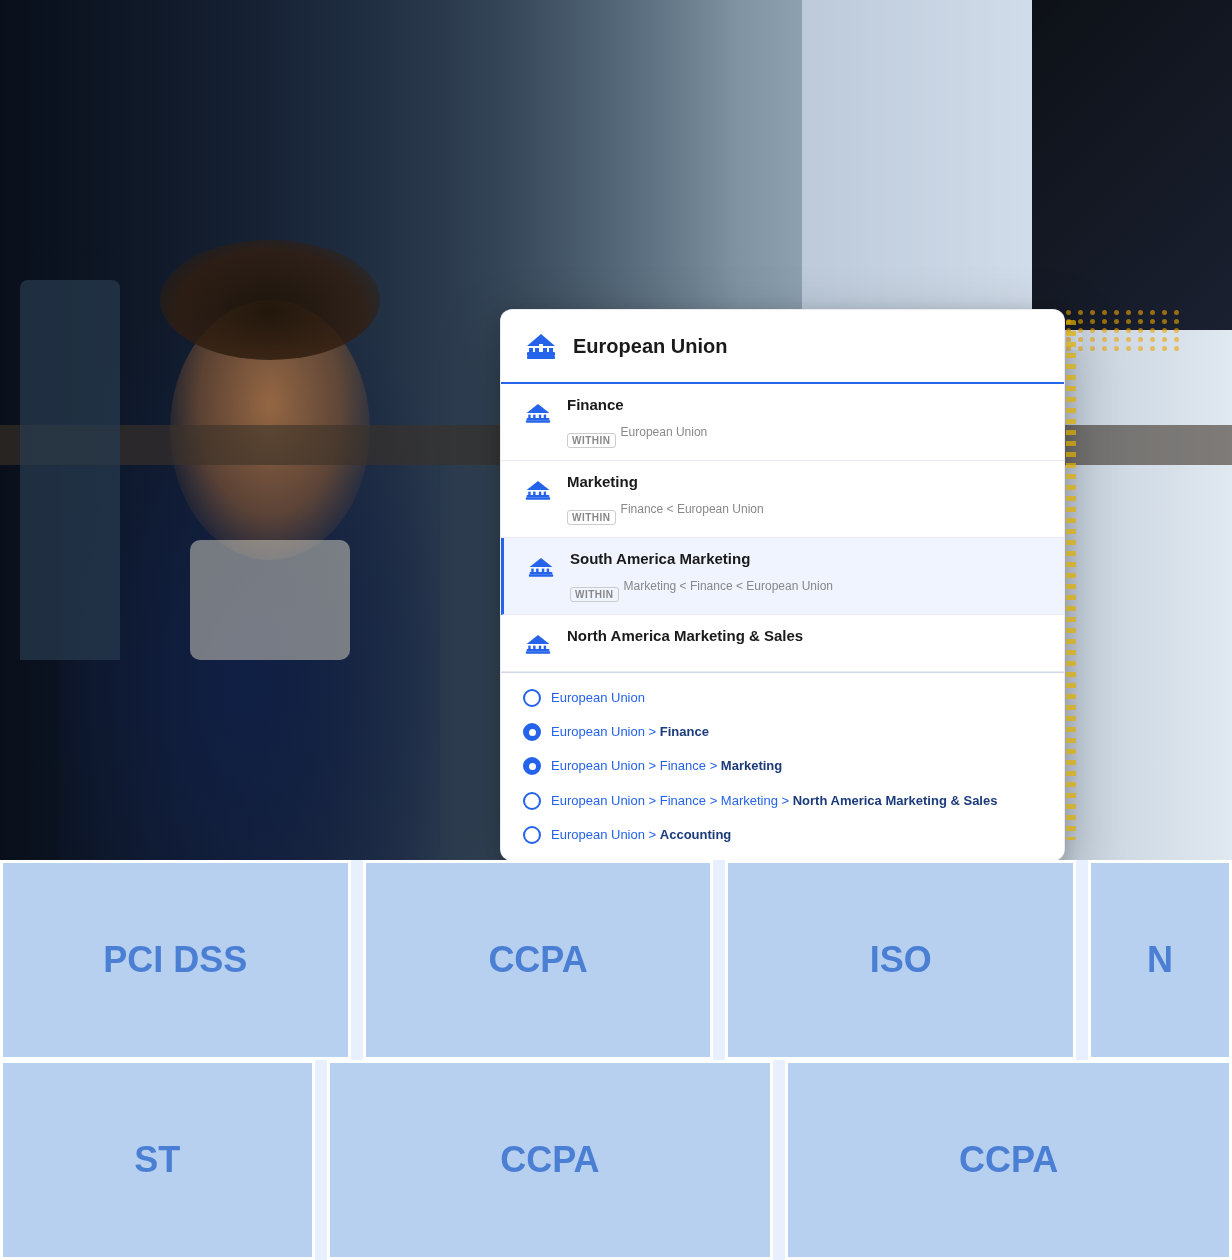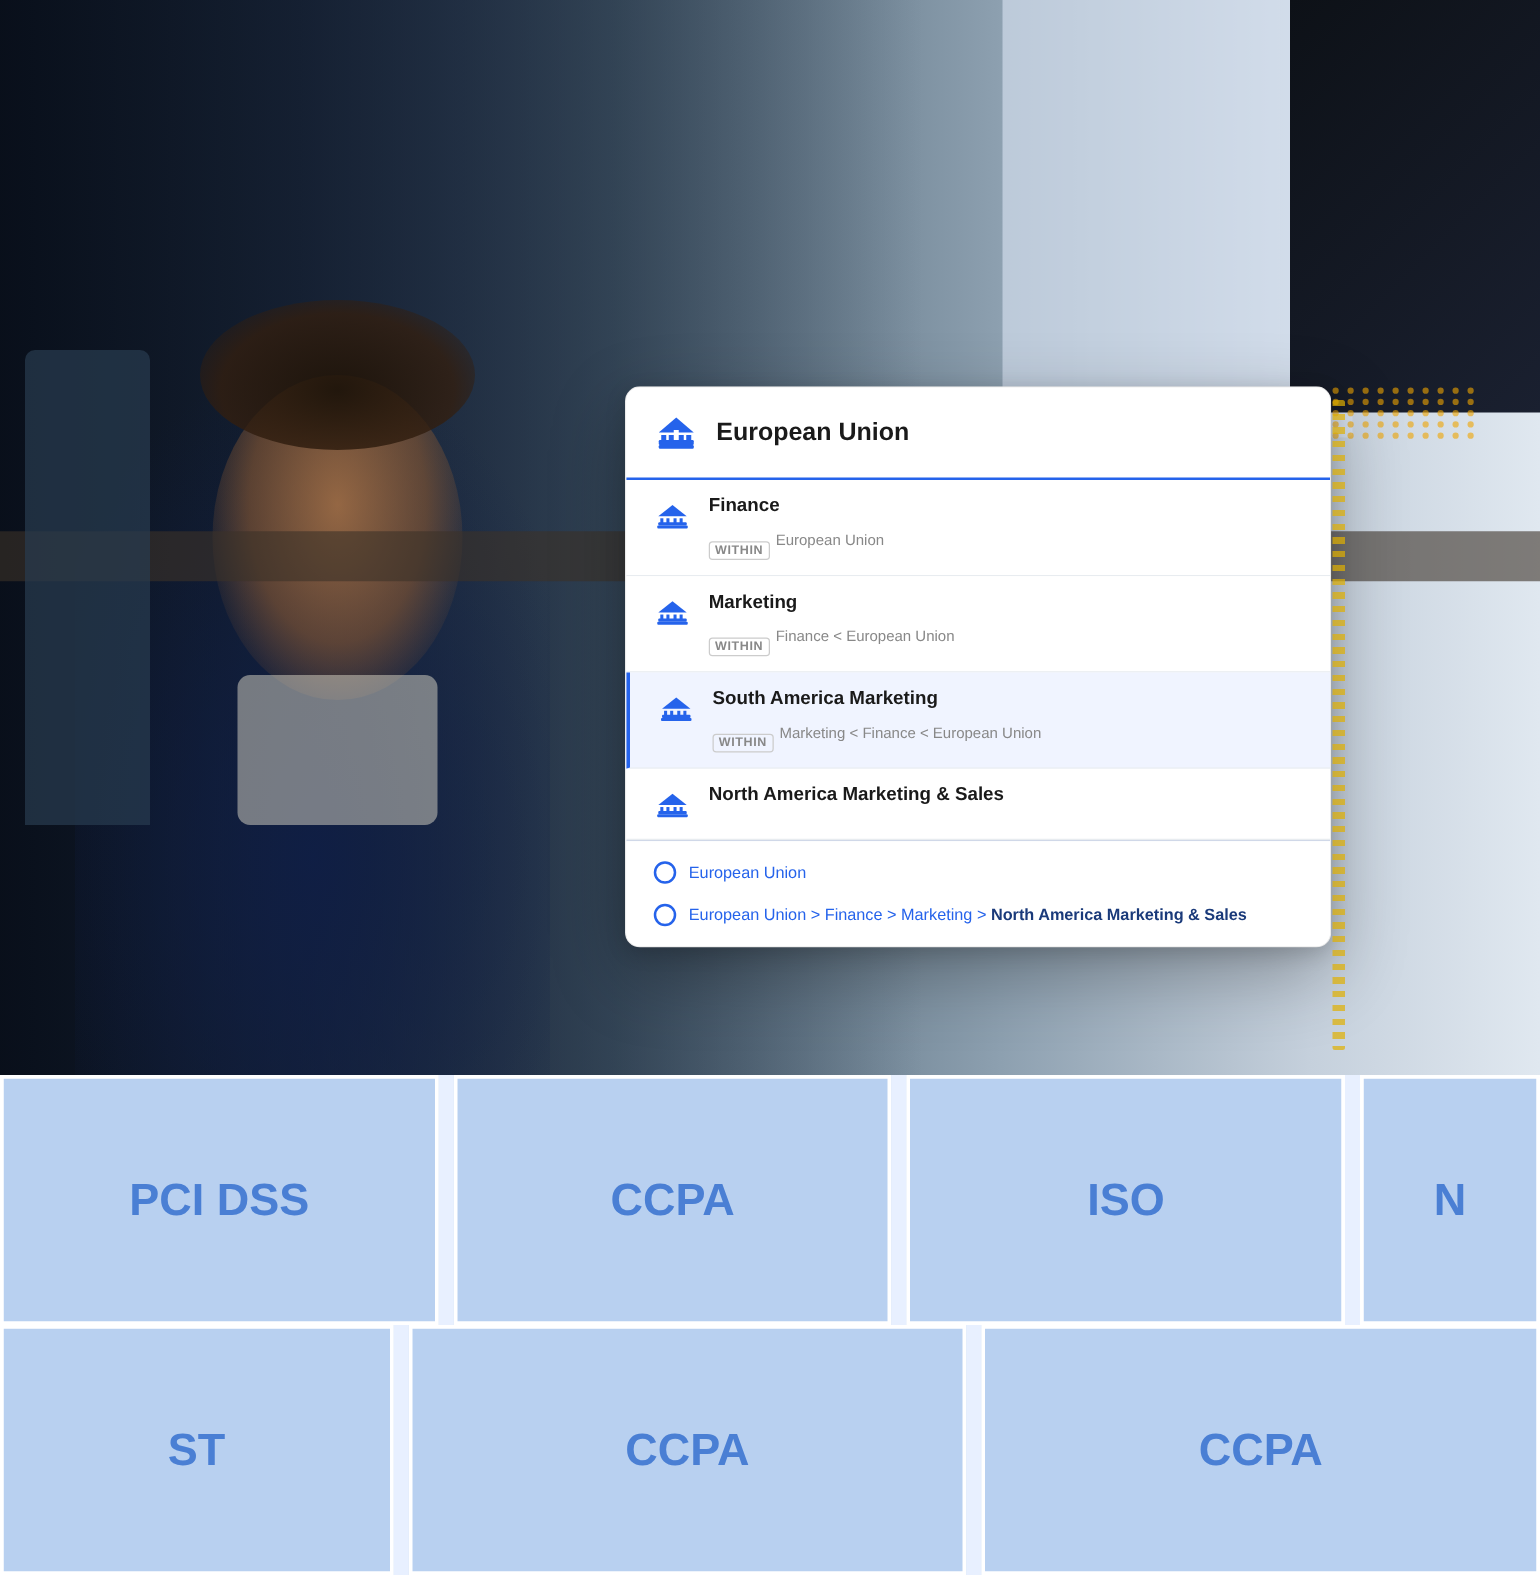--- a/index.html
+++ b/index.html
@@ -456,28 +456,40 @@
 
   <div class="separator"></div>
 
   <div class="radio-section">
 
     <div class="radio-option">
       <div class="radio-circle"></div>
       <span class="radio-text">European Union</span>
     </div>
 
-
+    <div class="radio-option">
+      <div class="radio-circle filled"></div>
+      <span class="radio-text">European Union &gt; <strong>Finance</strong></span>
+    </div>
+
+    <div class="radio-option">
+      <div class="radio-circle filled"></div>
+      <span class="radio-text">European Union &gt; Finance &gt; <strong>Marketing</strong></span>
+    </div>
 
 
     <div class="radio-option">
       <div class="radio-circle"></div>
       <span class="radio-text">European Union &gt; Finance &gt; Marketing &gt; <strong>North America Marketing &amp; Sales</strong></span>
     </div>
 
+    <div class="radio-option">
+      <div class="radio-circle"></div>
+      <span class="radio-text">European Union &gt; <strong>Accounting</strong></span>
+    </div>
 
   </div>
 
 </div>
 
 <div class="bottom-section" style="height:400px;position:absolute;bottom:0;left:0;right:0;">
   <div class="tiles-row">
     <div class="tile">
       <span>PCI DSS</span>
     </div>

